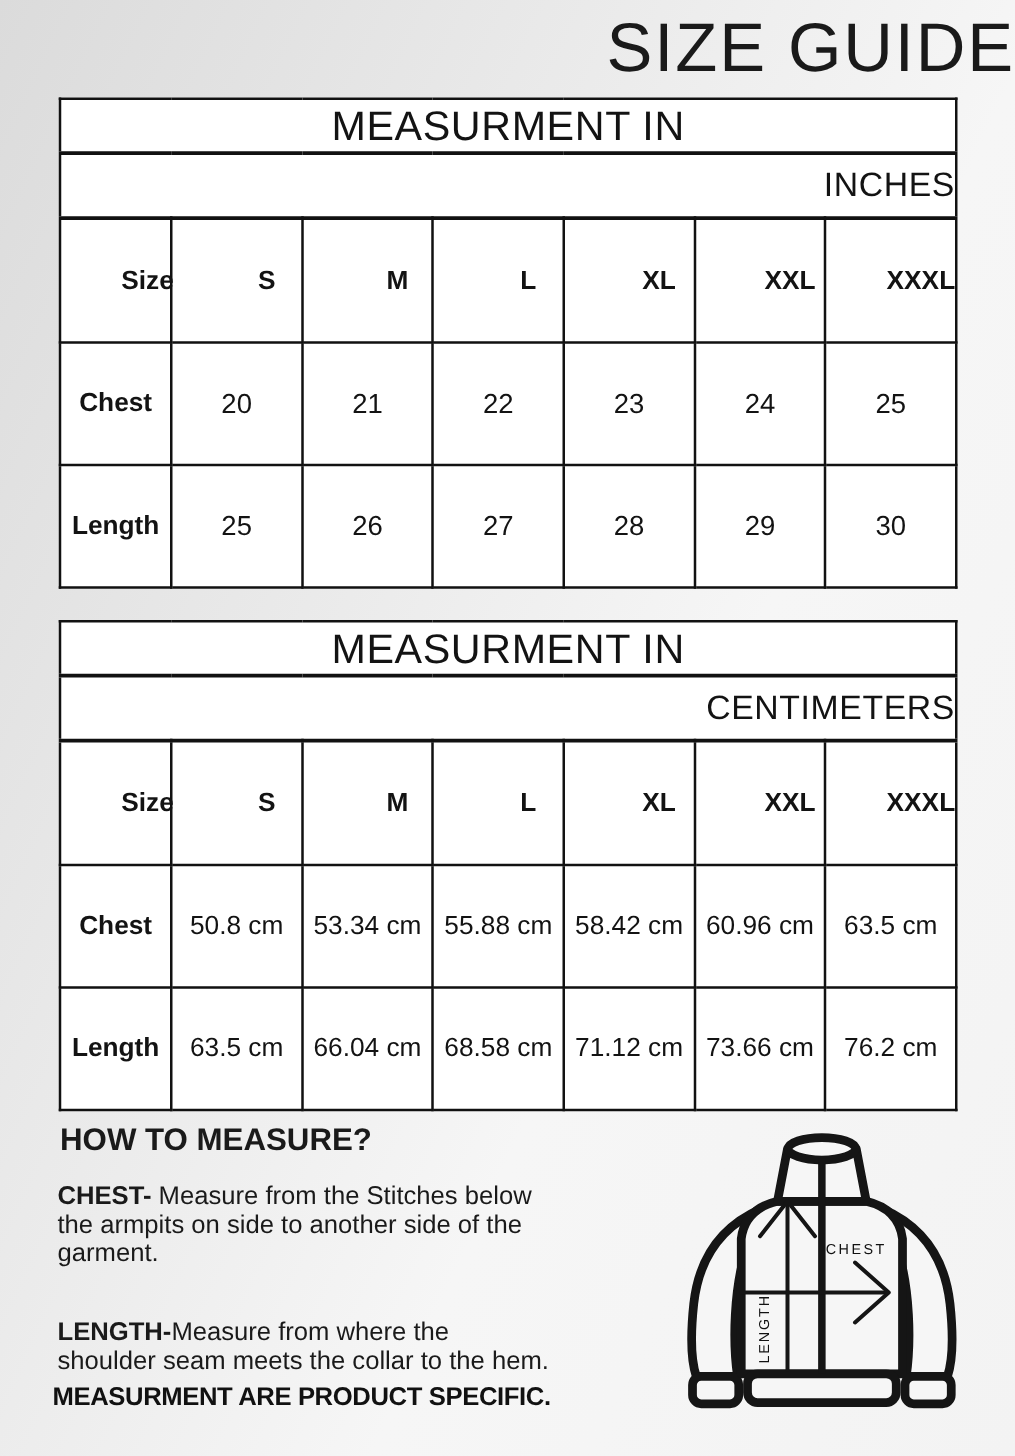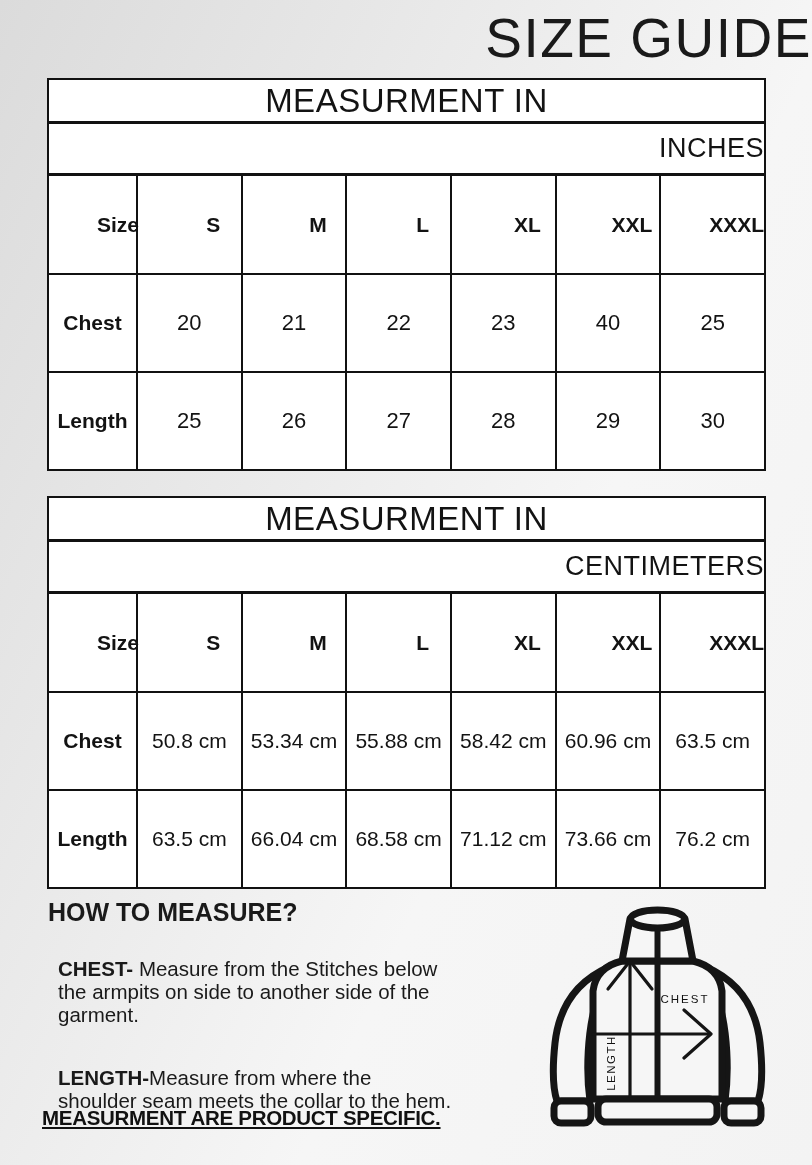--- a/index.html
+++ b/index.html
@@ -30,29 +30,29 @@
   .urow td{height:49px;font-size:27px;font-weight:500;letter-spacing:.5px;border-bottom-width:3px;text-align:right;}
   .srow td{height:97px;font-size:21px;font-weight:700;padding-left:48px;}
   .drow td{height:96px;font-size:22px;font-weight:500;}
   .t2 .drow td{font-size:21px;}
   .drow td.lbl,.srow td.lbl{font-weight:700;font-size:21px;}
   .howto-heading{
     position:absolute;left:47px;top:897px;margin:1px;
     font-size:25px;font-weight:700;color:#1a1a1a;
   }
   .howto-p{
-    position:absolute;left:42px;width:396px;margin:16px;
+    position:absolute;left:42px;width:396px;margin:4px;
     font-size:20.5px;line-height:1.13;color:#1a1a1a;
   }
   .p-chest{top:941px;}
   .p-length{top:1050px;}
   .howto-p b{font-weight:700;}
   .note{
     position:absolute;left:42px;top:1106px;margin:0;
-    font-size:20.5px;font-weight:700;letter-spacing:-.3px;color:#111;text-decoration:underline;
+    font-size:20.5px;font-weight:700;letter-spacing:-.3px;color:#111;
   }
   .jacket{position:absolute;left:545px;top:903px;}
   .jacket text{font-family:"Liberation Sans",sans-serif;}
 </style>
 </head>
 <body>
 
 <div class="page">
 
   <h1 class="page-title">SIZE GUIDE</h1>
@@ -82,21 +82,21 @@
       <td>XL</td>
       <td>XXL</td>
       <td>XXXL</td>
     </tr>
     <tr class="drow">
       <td class="lbl">Chest</td>
       <td>20</td>
       <td>21</td>
       <td>22</td>
       <td>23</td>
-      <td>40</td>
+      <td>24</td>
       <td>25</td>
     </tr>
     <tr class="drow">
       <td class="lbl">Length</td>
       <td>25</td>
       <td>26</td>
       <td>27</td>
       <td>28</td>
       <td>29</td>
       <td>30</td>

